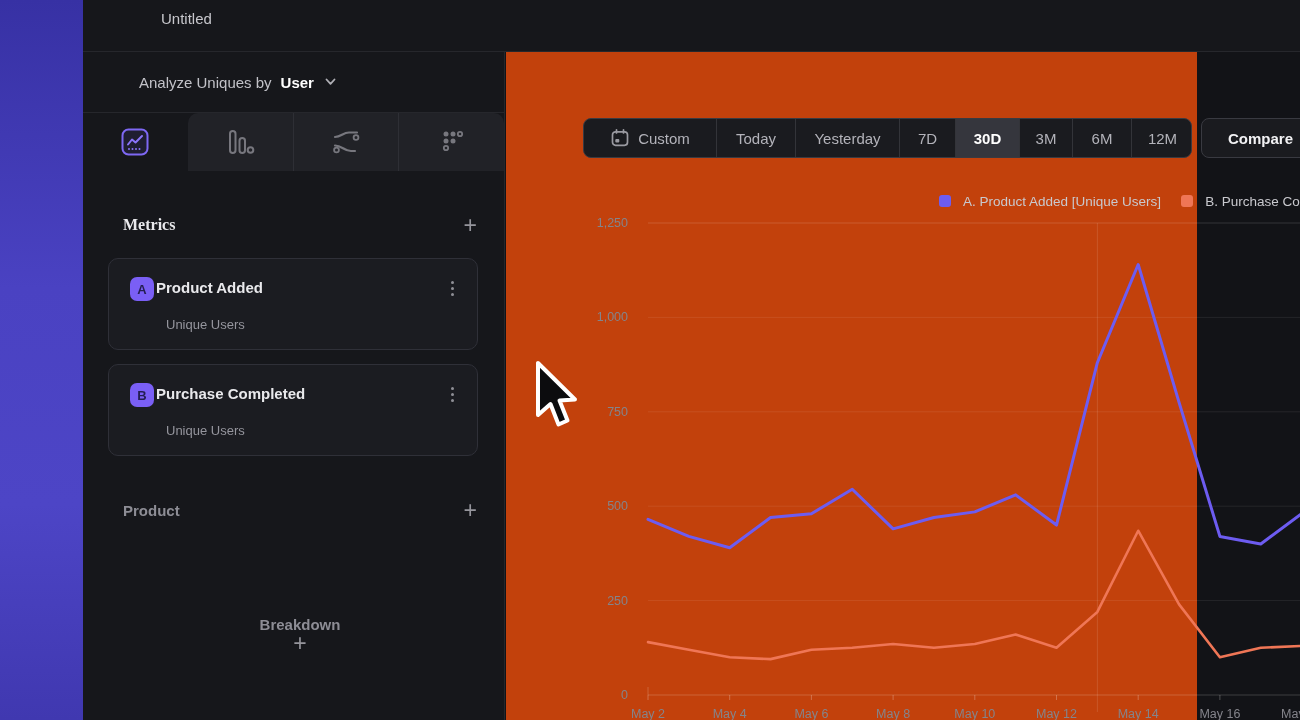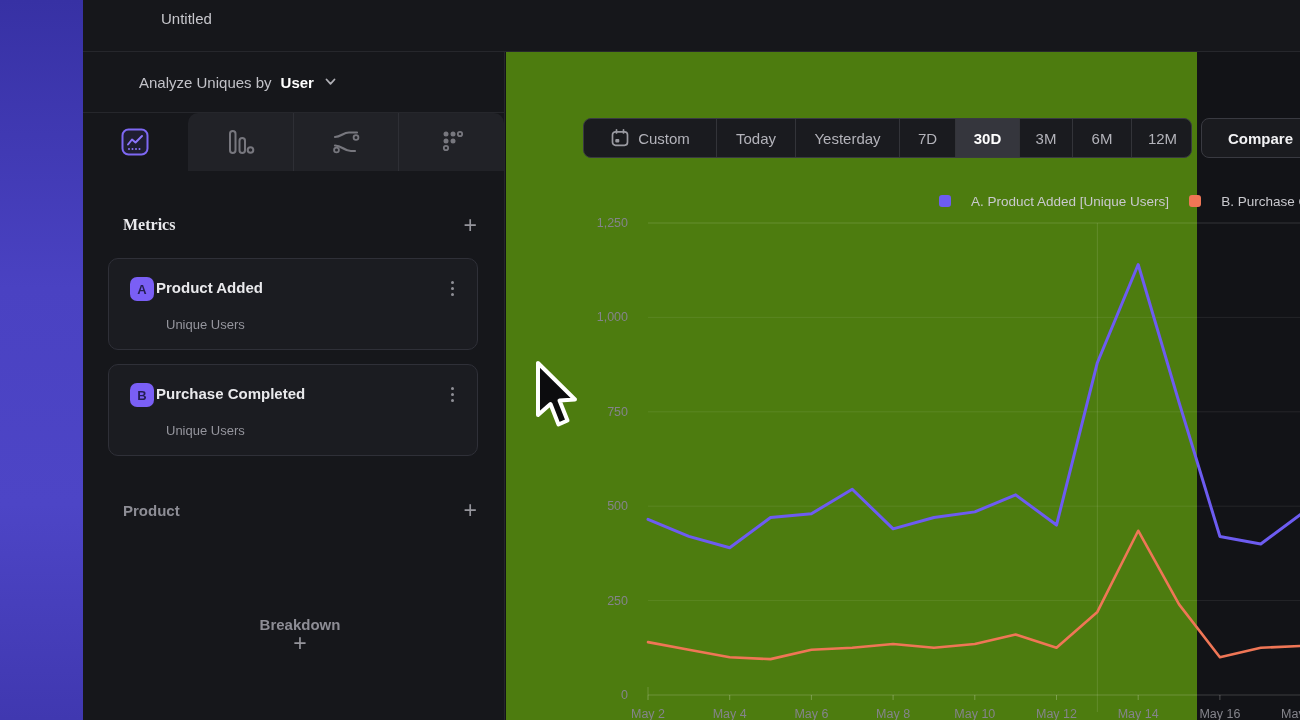--- a/index.html
+++ b/index.html
@@ -45,35 +45,35 @@
   .metric-badge { position:absolute; left:21px; top:18px; width:24px; height:24px;
     background:#7a5ff5; border-radius:7px; color:#241e52; font-size:13px; font-weight:700;
     display:flex; align-items:center; justify-content:center; }
   .metric-name { position:absolute; left:47px; top:20px; color:#e9e9ec; font-size:15px; font-weight:600; }
   .metric-sub { position:absolute; left:57px; top:58px; color:#95959d; font-size:13px; }
   .kebab { position:absolute; right:18px; top:22px; width:14px; height:18px;
     display:flex; flex-direction:column; align-items:center; gap:3px; }
   .kebab i { width:3px; height:3px; border-radius:50%; background:#8f8f96; }
 
   
-  #main { left:506px; top:52px; width:691px; height:668px; background:#4d7c0f; }
+  #main { left:506px; top:52px; width:691px; height:668px; background:#c2410c; }
 
   #range-toolbar { position:absolute; left:77px; top:66px; width:609px; height:40px;
     background:#1a1b1f; border:1px solid #393a41; border-radius:8px; display:flex; overflow:hidden; }
   .range-item { height:100%; display:flex; align-items:center; justify-content:center;
     gap:8px; color:#b3b3ba; font-size:15px; }
   .range-item + .range-item { border-left:1px solid #333439; }
   .range-item.selected { background:#35363d; color:#ffffff; font-weight:700; }
   #compare-btn { position:absolute; left:695px; top:66px; width:130px; height:40px;
     background:#1a1b1f; border:1px solid #393a41; border-radius:8px; color:#f2f2f4;
     font-size:15px; font-weight:700; display:flex; align-items:center; padding-left:26px; }
 
   #legend { position:absolute; left:433px; top:138px; width:380px; height:22px;
     display:flex; align-items:center; gap:20px; white-space:nowrap; overflow:hidden; }
-  .legend-item { display:flex; align-items:center; gap:20px; }
+  .legend-item { display:flex; align-items:center; gap:12px; }
   .legend-swatch { width:12px; height:12px; border-radius:3px; flex:0 0 auto; }
   .legend-label { color:#c9c9ce; font-size:13.5px; }
 
   #chart-svg { position:absolute; left:0; top:0; width:794px; height:668px; }
 
   #cursor { left:531px; top:359px; width:52px; height:76px; pointer-events:none; }
 </style>
 </head>
 <body>
 

